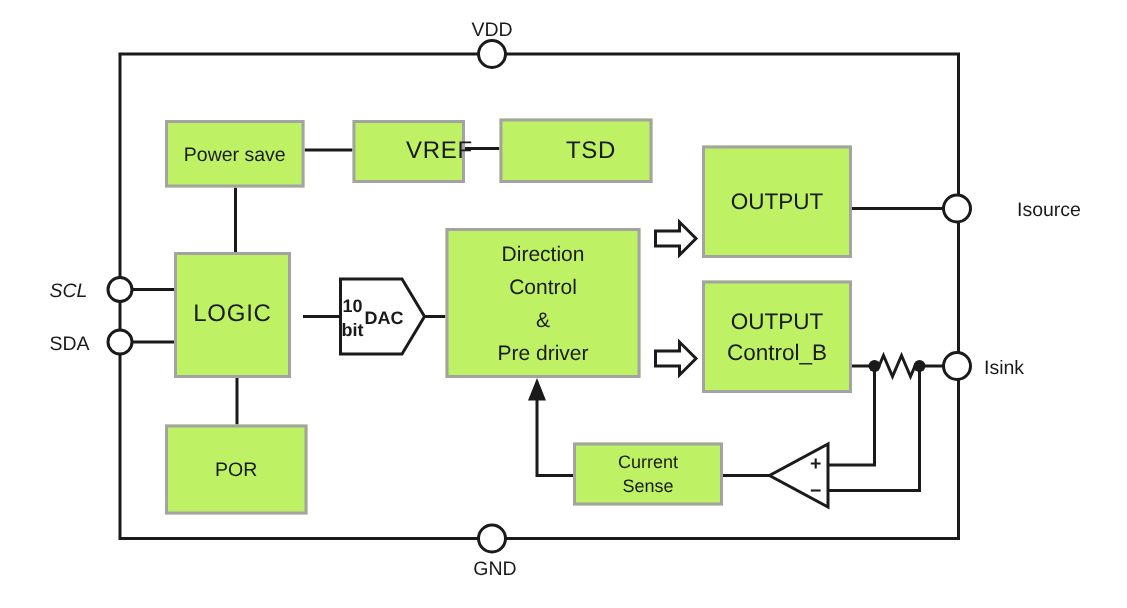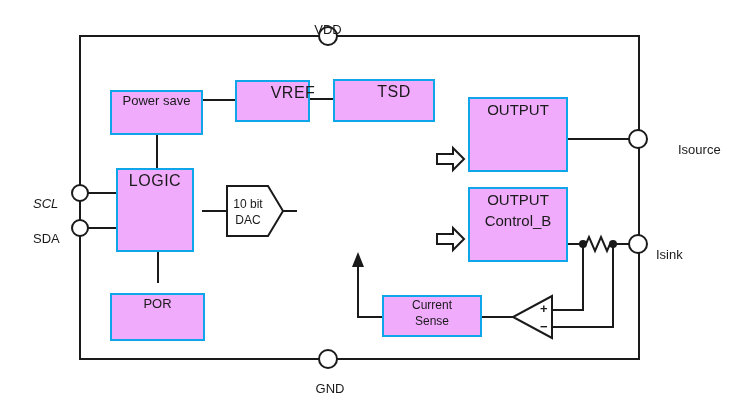--- a/index.html
+++ b/index.html
@@ -2,34 +2,34 @@
 <html><head>
 <meta charset="utf-8">
 <style>
   html,body{margin:0;padding:0;background:#ffffff;}
   #stage{
     position:relative;width:751px;height:405px;background:#ffffff;
     font-family:"Liberation Sans",sans-serif;color:#1a1a1a;overflow:hidden;
   }
   #wires{position:absolute;left:0;top:0;}
   .block{
-    position:absolute;box-sizing:border-box;border:2px solid #0ea5e9;background:#f0abfc;
-    display:flex;flex-direction:column;align-items:center;justify-content:flex-start;
+    position:absolute;box-sizing:border-box;border:2px solid #a3a3a3;background:#bef264;
+    display:flex;flex-direction:column;align-items:center;justify-content:center;
     text-align:center;line-height:1.35;
   }
   .label{position:absolute;white-space:nowrap;}
   .fs12{font-size:12px;}
-  .fs13{font-size:13px;margin-top:10px;}
+  .fs13{font-size:13px;}
   .fs14{font-size:14px;}
   .fs15{font-size:15px;}
   .fs16{font-size:16px;letter-spacing:0.5px;}
   .dac-text{
     position:absolute;left:227px;top:190px;width:42px;height:44px;
-    display:flex;flex-direction:column;align-items:center;justify-content:center;
-    font-size:12px;line-height:16px;
+    display:flex;flex-direction:row;align-items:center;justify-content:center;
+    font-size:12px;line-height:16px;text-align:center;font-weight:bold;
   }
   .opamp-sign{position:absolute;font-size:13px;font-weight:bold;line-height:10px;}
 </style>
 </head>
 <body>
 
 <div id="stage">
 
   <svg id="wires" width="751" height="405" viewBox="0 0 751 405">
 
@@ -80,24 +80,30 @@
   </div>
 
   <div class="block fs16" style="left:333px;top:79px;width:102px;height:43px;padding-left:20px;">
     <span>TSD</span>
   </div>
 
   <div class="block fs16" style="left:116px;top:168px;width:78px;height:84px;">
     <span>LOGIC</span>
   </div>
 
-  <div class="block fs13" style="left:110px;top:283px;width:95px;height:48px;">
+  <div class="block fs13" style="left:110px;top:283px;width:95px;height:60px;">
     <span>POR</span>
   </div>
 
+  <div class="block fs14" style="left:297px;top:152px;width:130px;height:100px;line-height:22px;">
+    <span>Direction</span>
+    <span>Control</span>
+    <span>&amp;</span>
+    <span>Pre driver</span>
+  </div>
 
   <div class="block fs15" style="left:468px;top:97px;width:100px;height:75px;line-height:21px;">
     <span>OUTPUT</span>
   </div>
 
   <div class="block fs15" style="left:468px;top:187px;width:100px;height:75px;line-height:21px;">
     <span>OUTPUT</span>
     <span>Control_B</span>
   </div>
 

